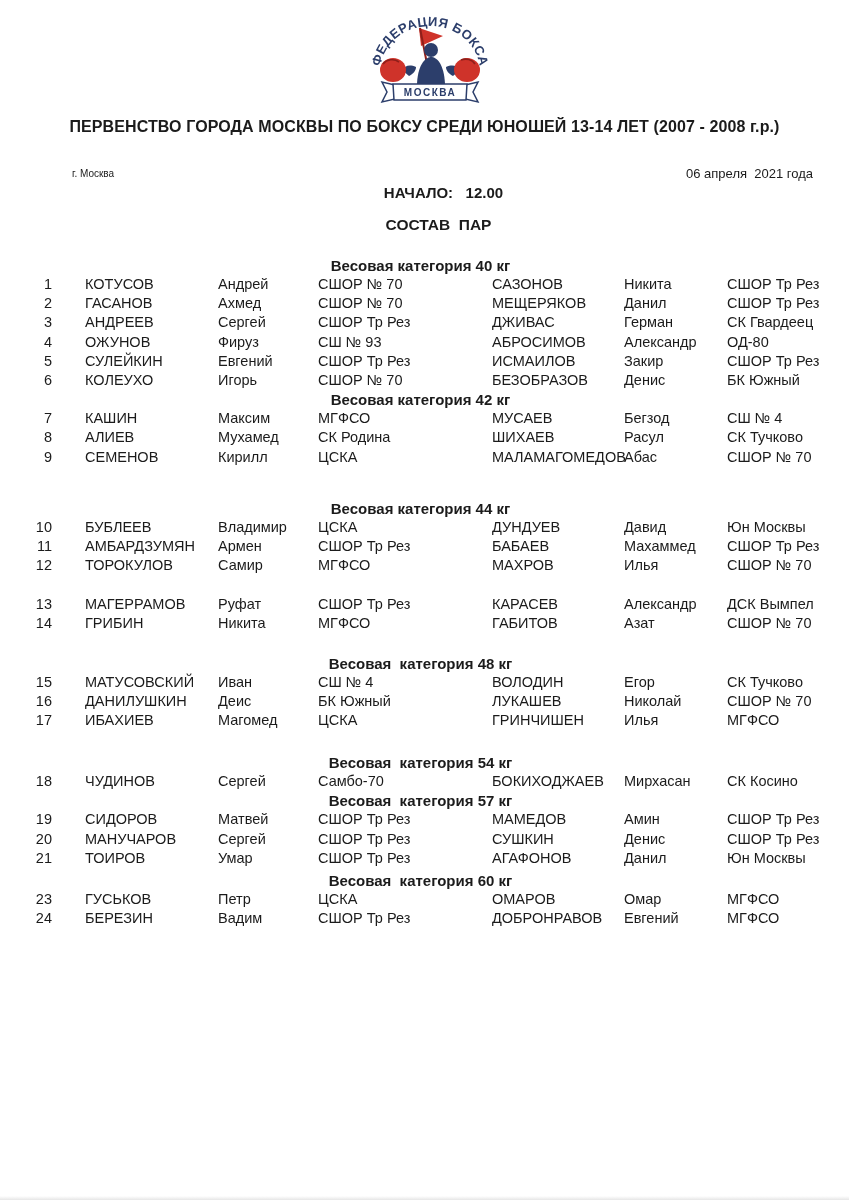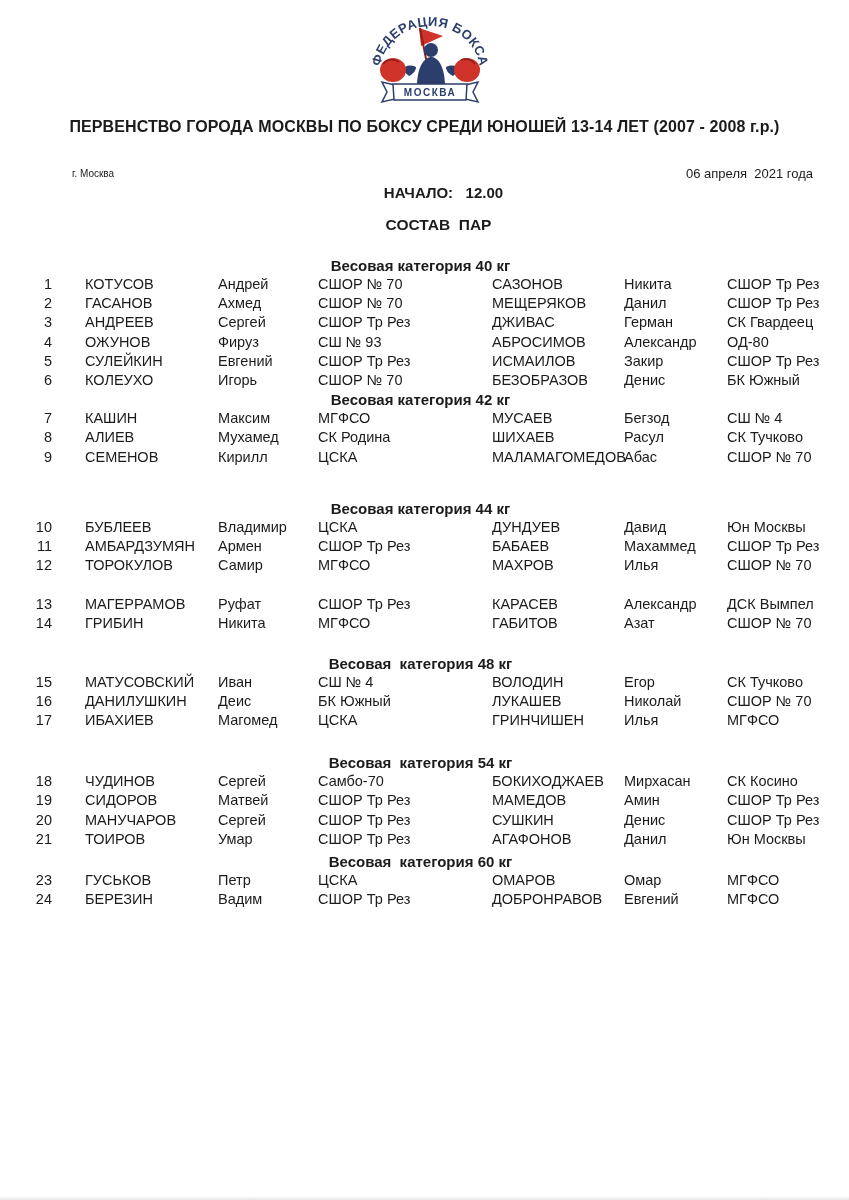--- a/index.html
+++ b/index.html
@@ -310,20 +310,21 @@
     <span class="name">Сергей</span>
     <span class="club">Самбо-70</span>
     <span class="surname2">БОКИХОДЖАЕВ</span>
     <span class="name2">Мирхасан</span>
     <span class="club2">СК Косино</span>
   </div>
 </div>
   </section>
 
   <section class="category cat-6">
+    <h3 class="cat-header">Весовая  категория 57 кг</h3>
     <div class="rows">
   <div class="row">
     <span class="num">19</span>
     <span class="surname">СИДОРОВ</span>
     <span class="name">Матвей</span>
     <span class="club">СШОР Тр Рез</span>
     <span class="surname2">МАМЕДОВ</span>
     <span class="name2">Амин</span>
     <span class="club2">СШОР Тр Рез</span>
   </div>

